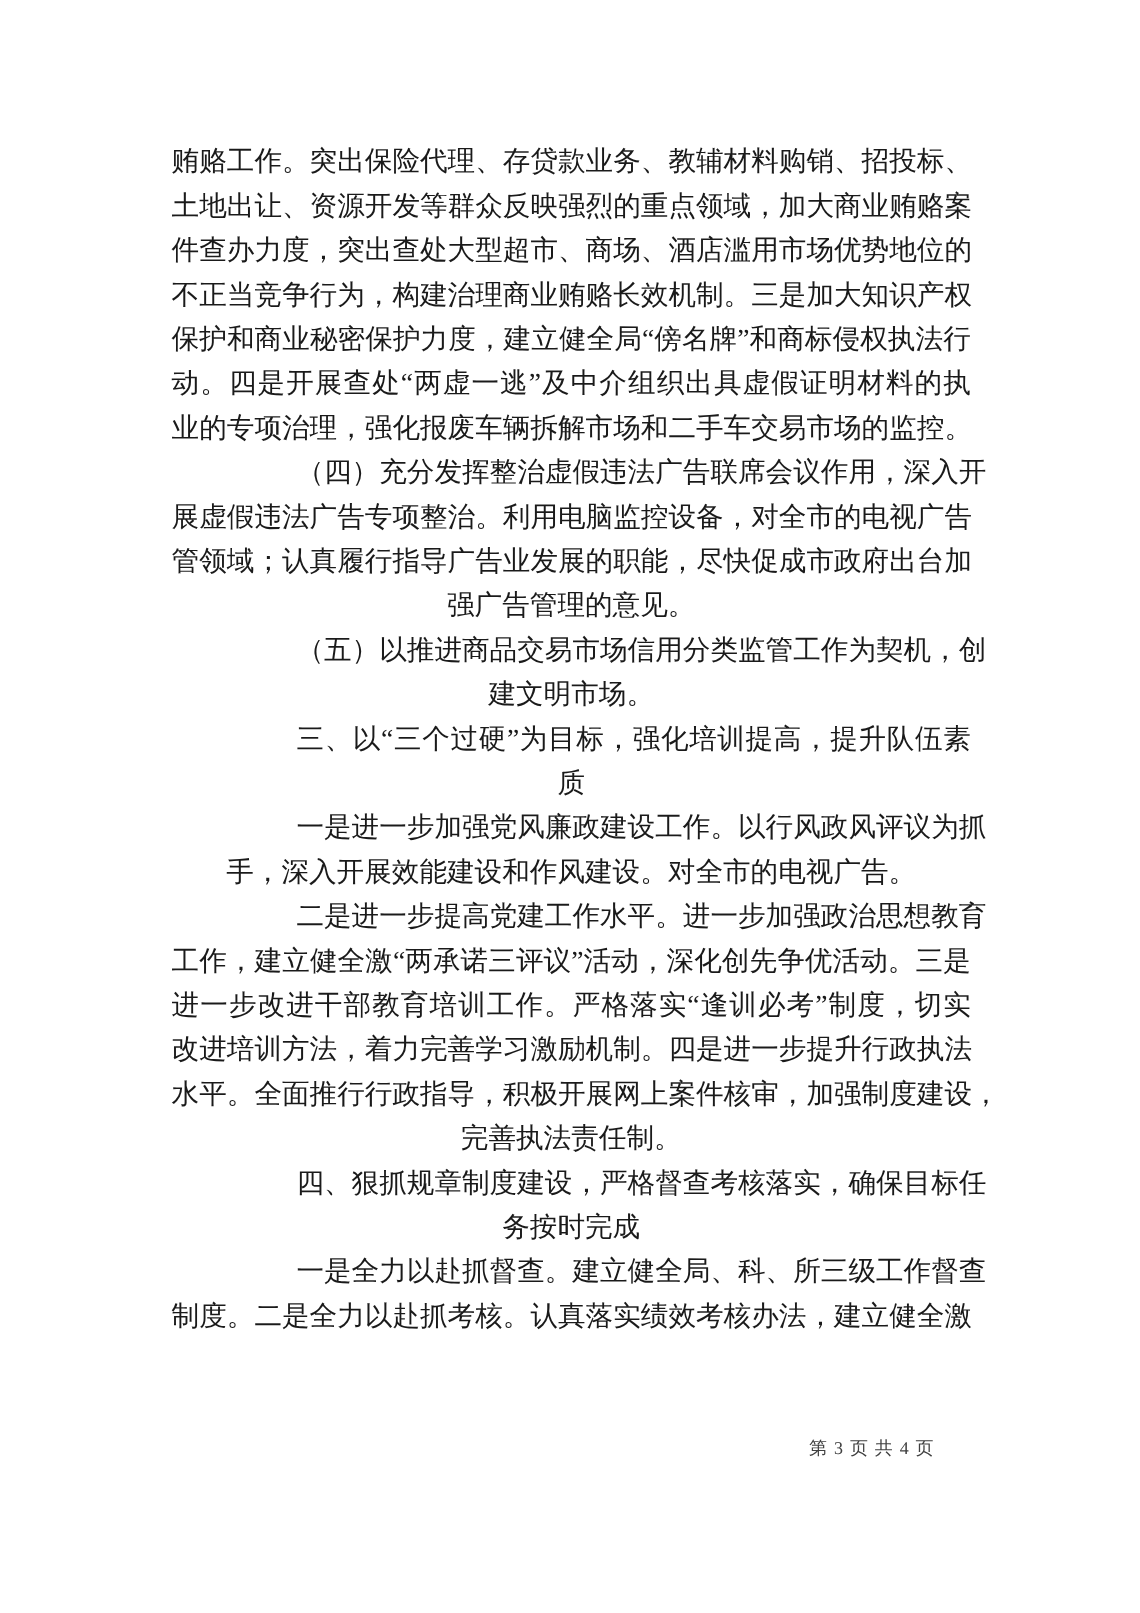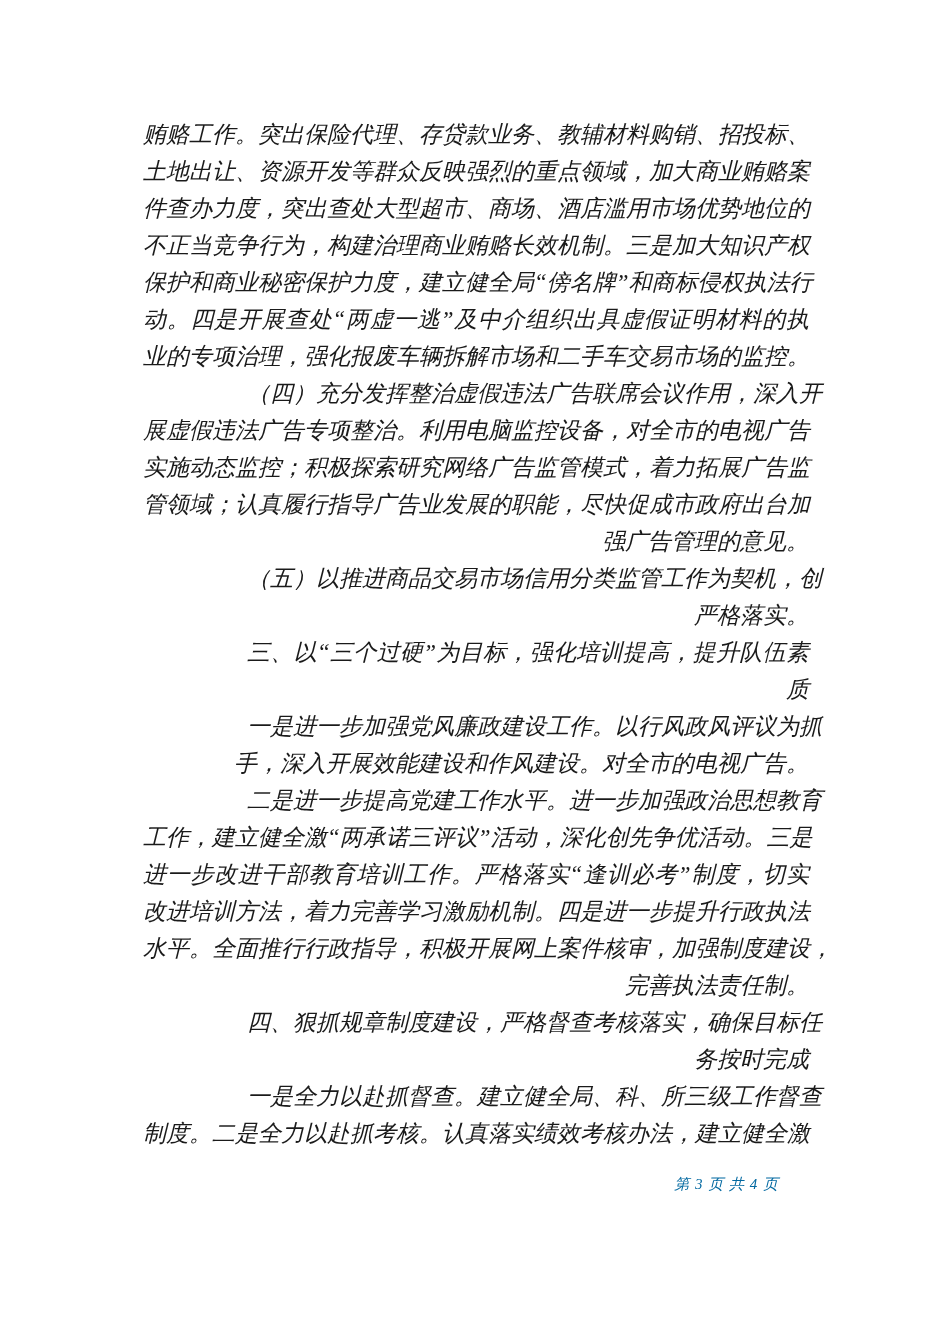--- a/index.html
+++ b/index.html
@@ -13,77 +13,75 @@
     position: relative;
     overflow: hidden;
     font-family: "Liberation Serif", "DejaVu Serif", serif;
   }
   .page {
     position: absolute;
     left: 0; top: 0;
     width: 922px;
     height: 1344px;
     background: #ffffff;
-    font-style: italic;
   }
   .doc-body {
     position: absolute;
     left: 143px;
     top: 116px;
     width: 666px;
     color: #1a1a1a;
   }
   .line {
     box-sizing: border-box;
     width: 666px;
     height: 37px;
     line-height: 37px;
     font-size: 23px;
     white-space: nowrap;
-    text-align: right;
+    text-align: center;
     letter-spacing: 0;
   }
   .line.justify {
     text-align: justify;
     text-align-last: justify;
     text-justify: inter-character;
   }
   .line.indent {
     padding-left: 104px;
   }
   .footer {
     position: absolute;
-    top: 1172px;
+    top: 1196px;
     right: 143px;
     height: 24px;
     line-height: 24px;
     font-size: 15px;
-    color: #0369a1;
+    color: #404040;
     letter-spacing: 1px;
   }
 </style>
 </head>
 <body>
 
 <div class="page">
   <div class="doc-body" id="doc-body">
       <div class="line justify">贿赂工作。突出保险代理、存贷款业务、教辅材料购销、招投标、</div>
       <div class="line justify">土地出让、资源开发等群众反映强烈的重点领域，加大商业贿赂案</div>
       <div class="line justify">件查办力度，突出查处大型超市、商场、酒店滥用市场优势地位的</div>
       <div class="line justify">不正当竞争行为，构建治理商业贿赂长效机制。三是加大知识产权</div>
       <div class="line justify">保护和商业秘密保护力度，建立健全局“傍名牌”和商标侵权执法行</div>
       <div class="line justify">动。四是开展查处“两虚一逃”及中介组织出具虚假证明材料的执</div>
       <div class="line justify">业的专项治理，强化报废车辆拆解市场和二手车交易市场的监控。</div>
       <div class="line indent justify">（四）充分发挥整治虚假违法广告联席会议作用，深入开</div>
       <div class="line justify">展虚假违法广告专项整治。利用电脑监控设备，对全市的电视广告</div>
-      <div class="line justify">实施动态监控；积极探索研究网络广告监管模式，着力拓展广告监</div>
       <div class="line justify">管领域；认真履行指导广告业发展的职能，尽快促成市政府出台加</div>
       <div class="line">强广告管理的意见。</div>
       <div class="line indent justify">（五）以推进商品交易市场信用分类监管工作为契机，创</div>
-      <div class="line">严格落实。</div>
+      <div class="line">建文明市场。</div>
       <div class="line indent justify">三、以“三个过硬”为目标，强化培训提高，提升队伍素</div>
       <div class="line">质</div>
       <div class="line indent justify">一是进一步加强党风廉政建设工作。以行风政风评议为抓</div>
       <div class="line">手，深入开展效能建设和作风建设。对全市的电视广告。</div>
       <div class="line indent justify">二是进一步提高党建工作水平。进一步加强政治思想教育</div>
       <div class="line justify">工作，建立健全激“两承诺三评议”活动，深化创先争优活动。三是</div>
       <div class="line justify">进一步改进干部教育培训工作。严格落实“逢训必考”制度，切实</div>
       <div class="line justify">改进培训方法，着力完善学习激励机制。四是进一步提升行政执法</div>
       <div class="line justify">水平。全面推行行政指导，积极开展网上案件核审，加强制度建设，</div>
       <div class="line">完善执法责任制。</div>

